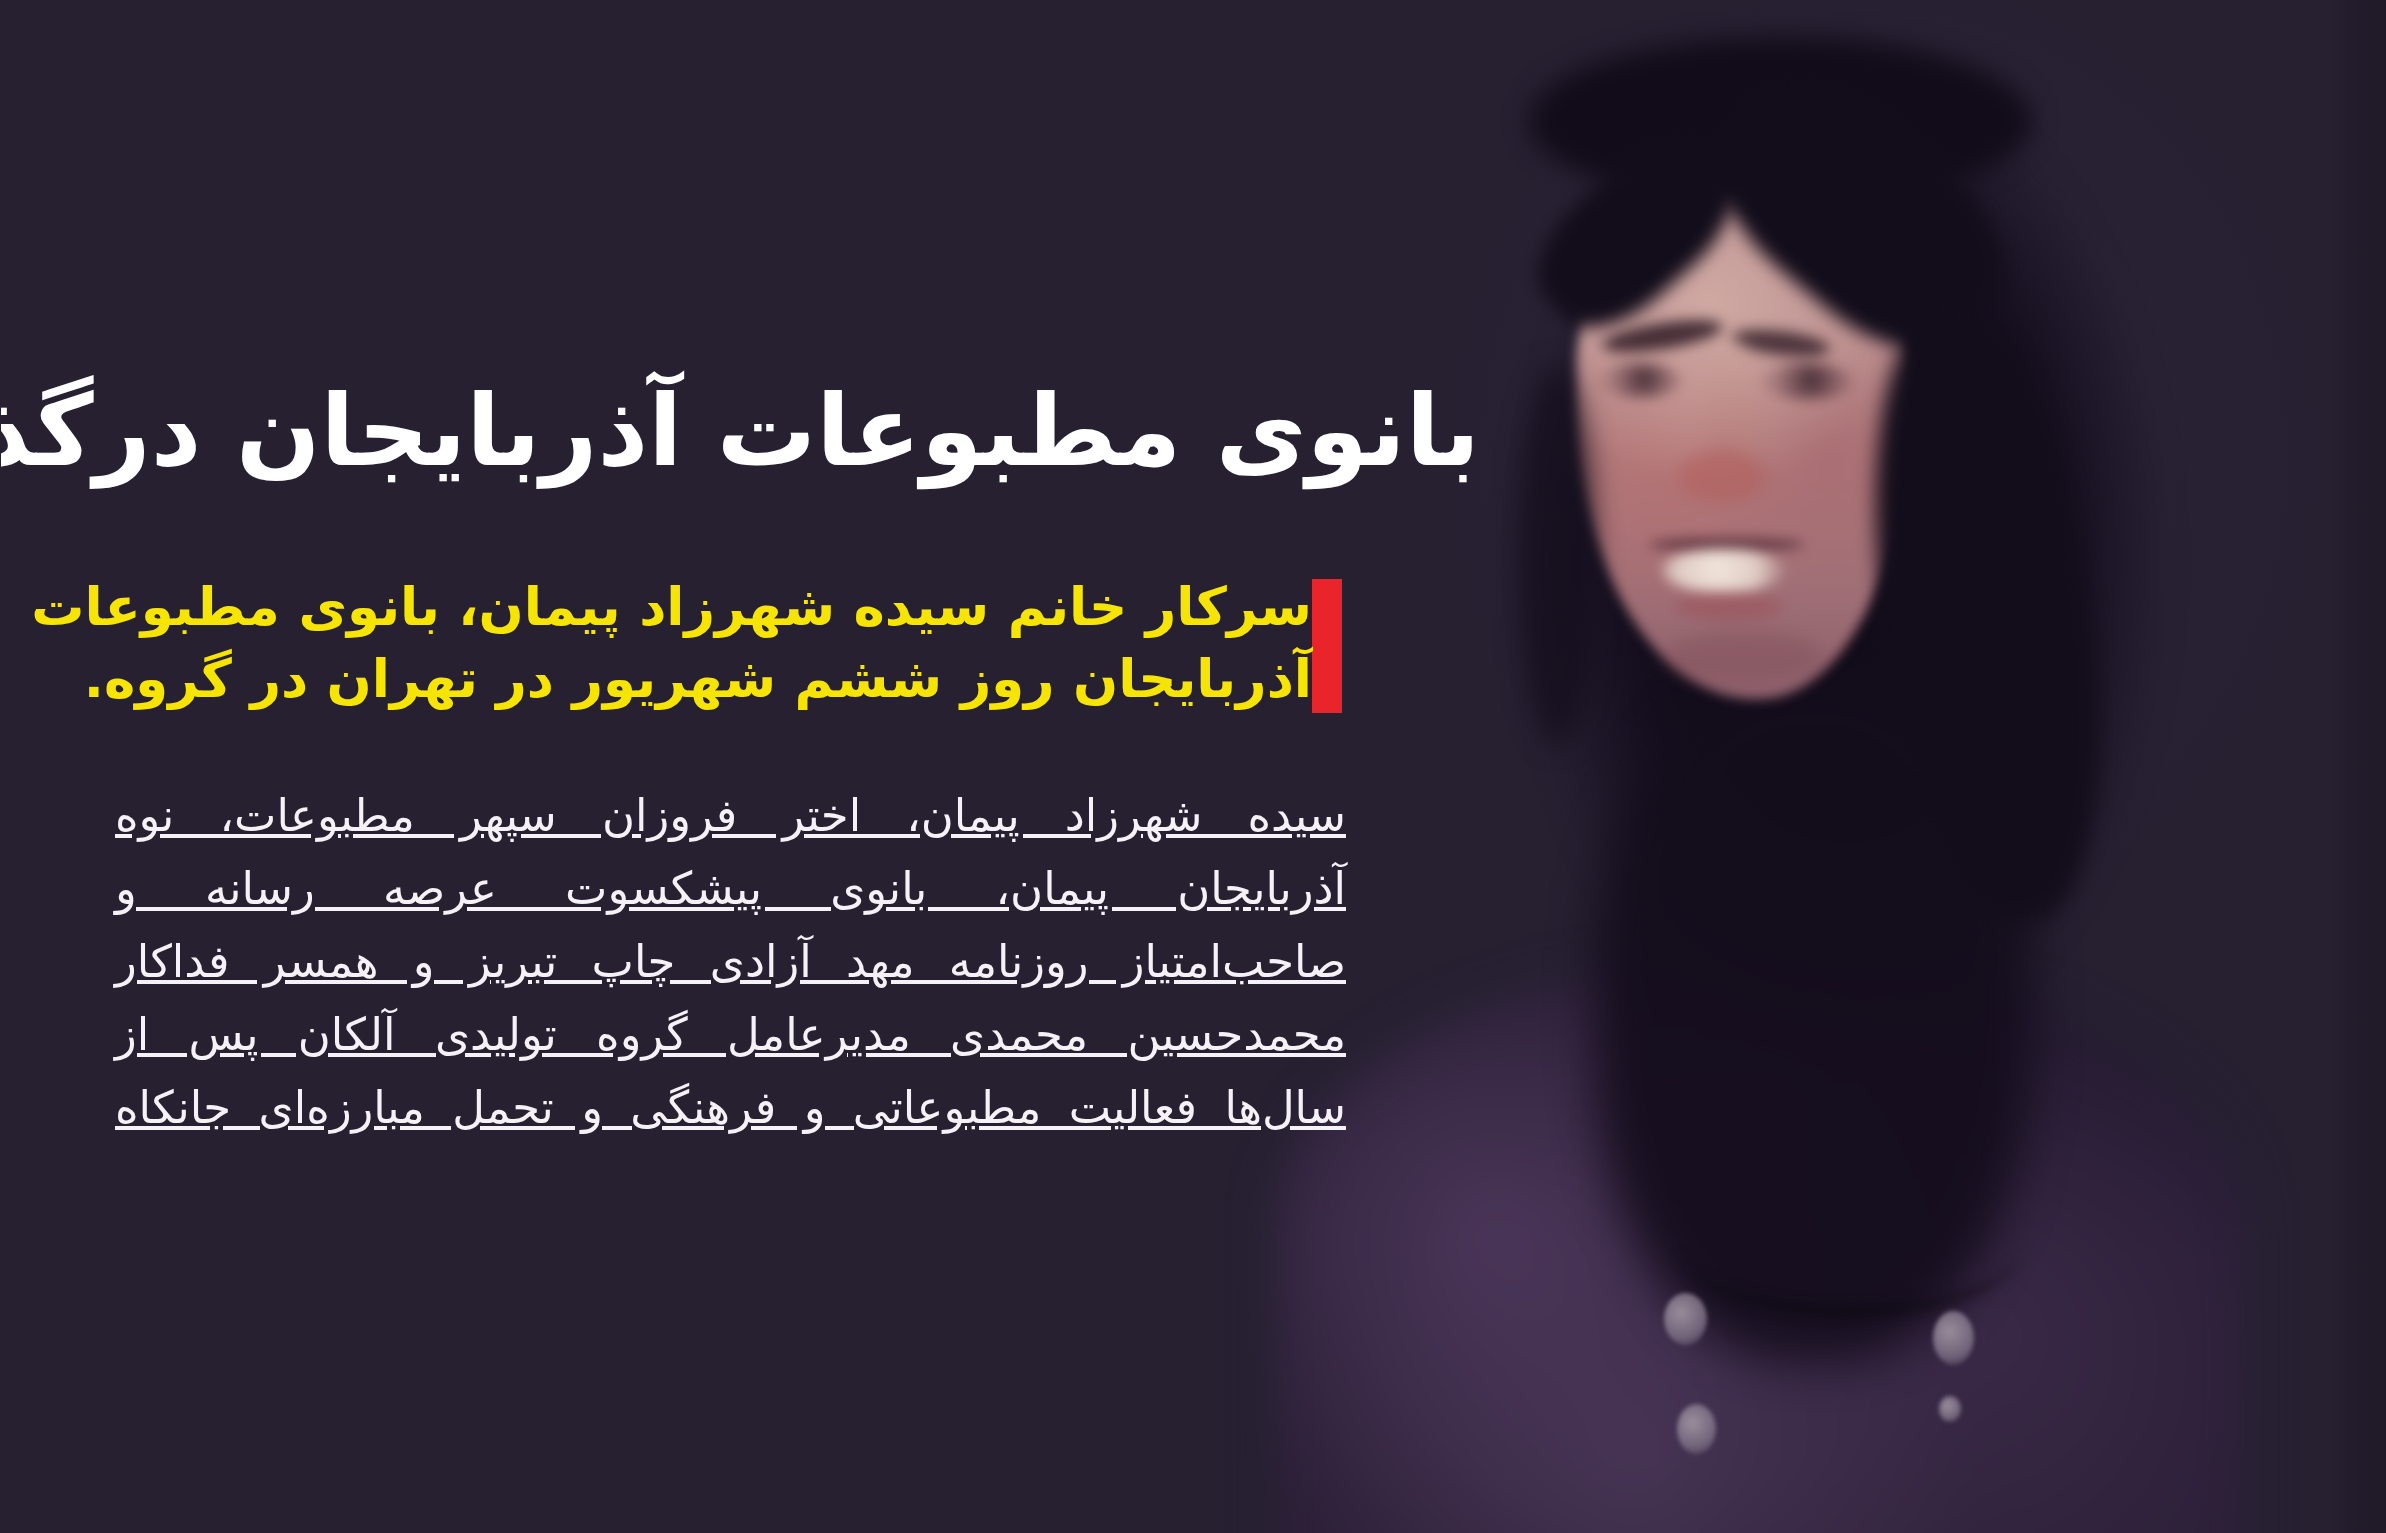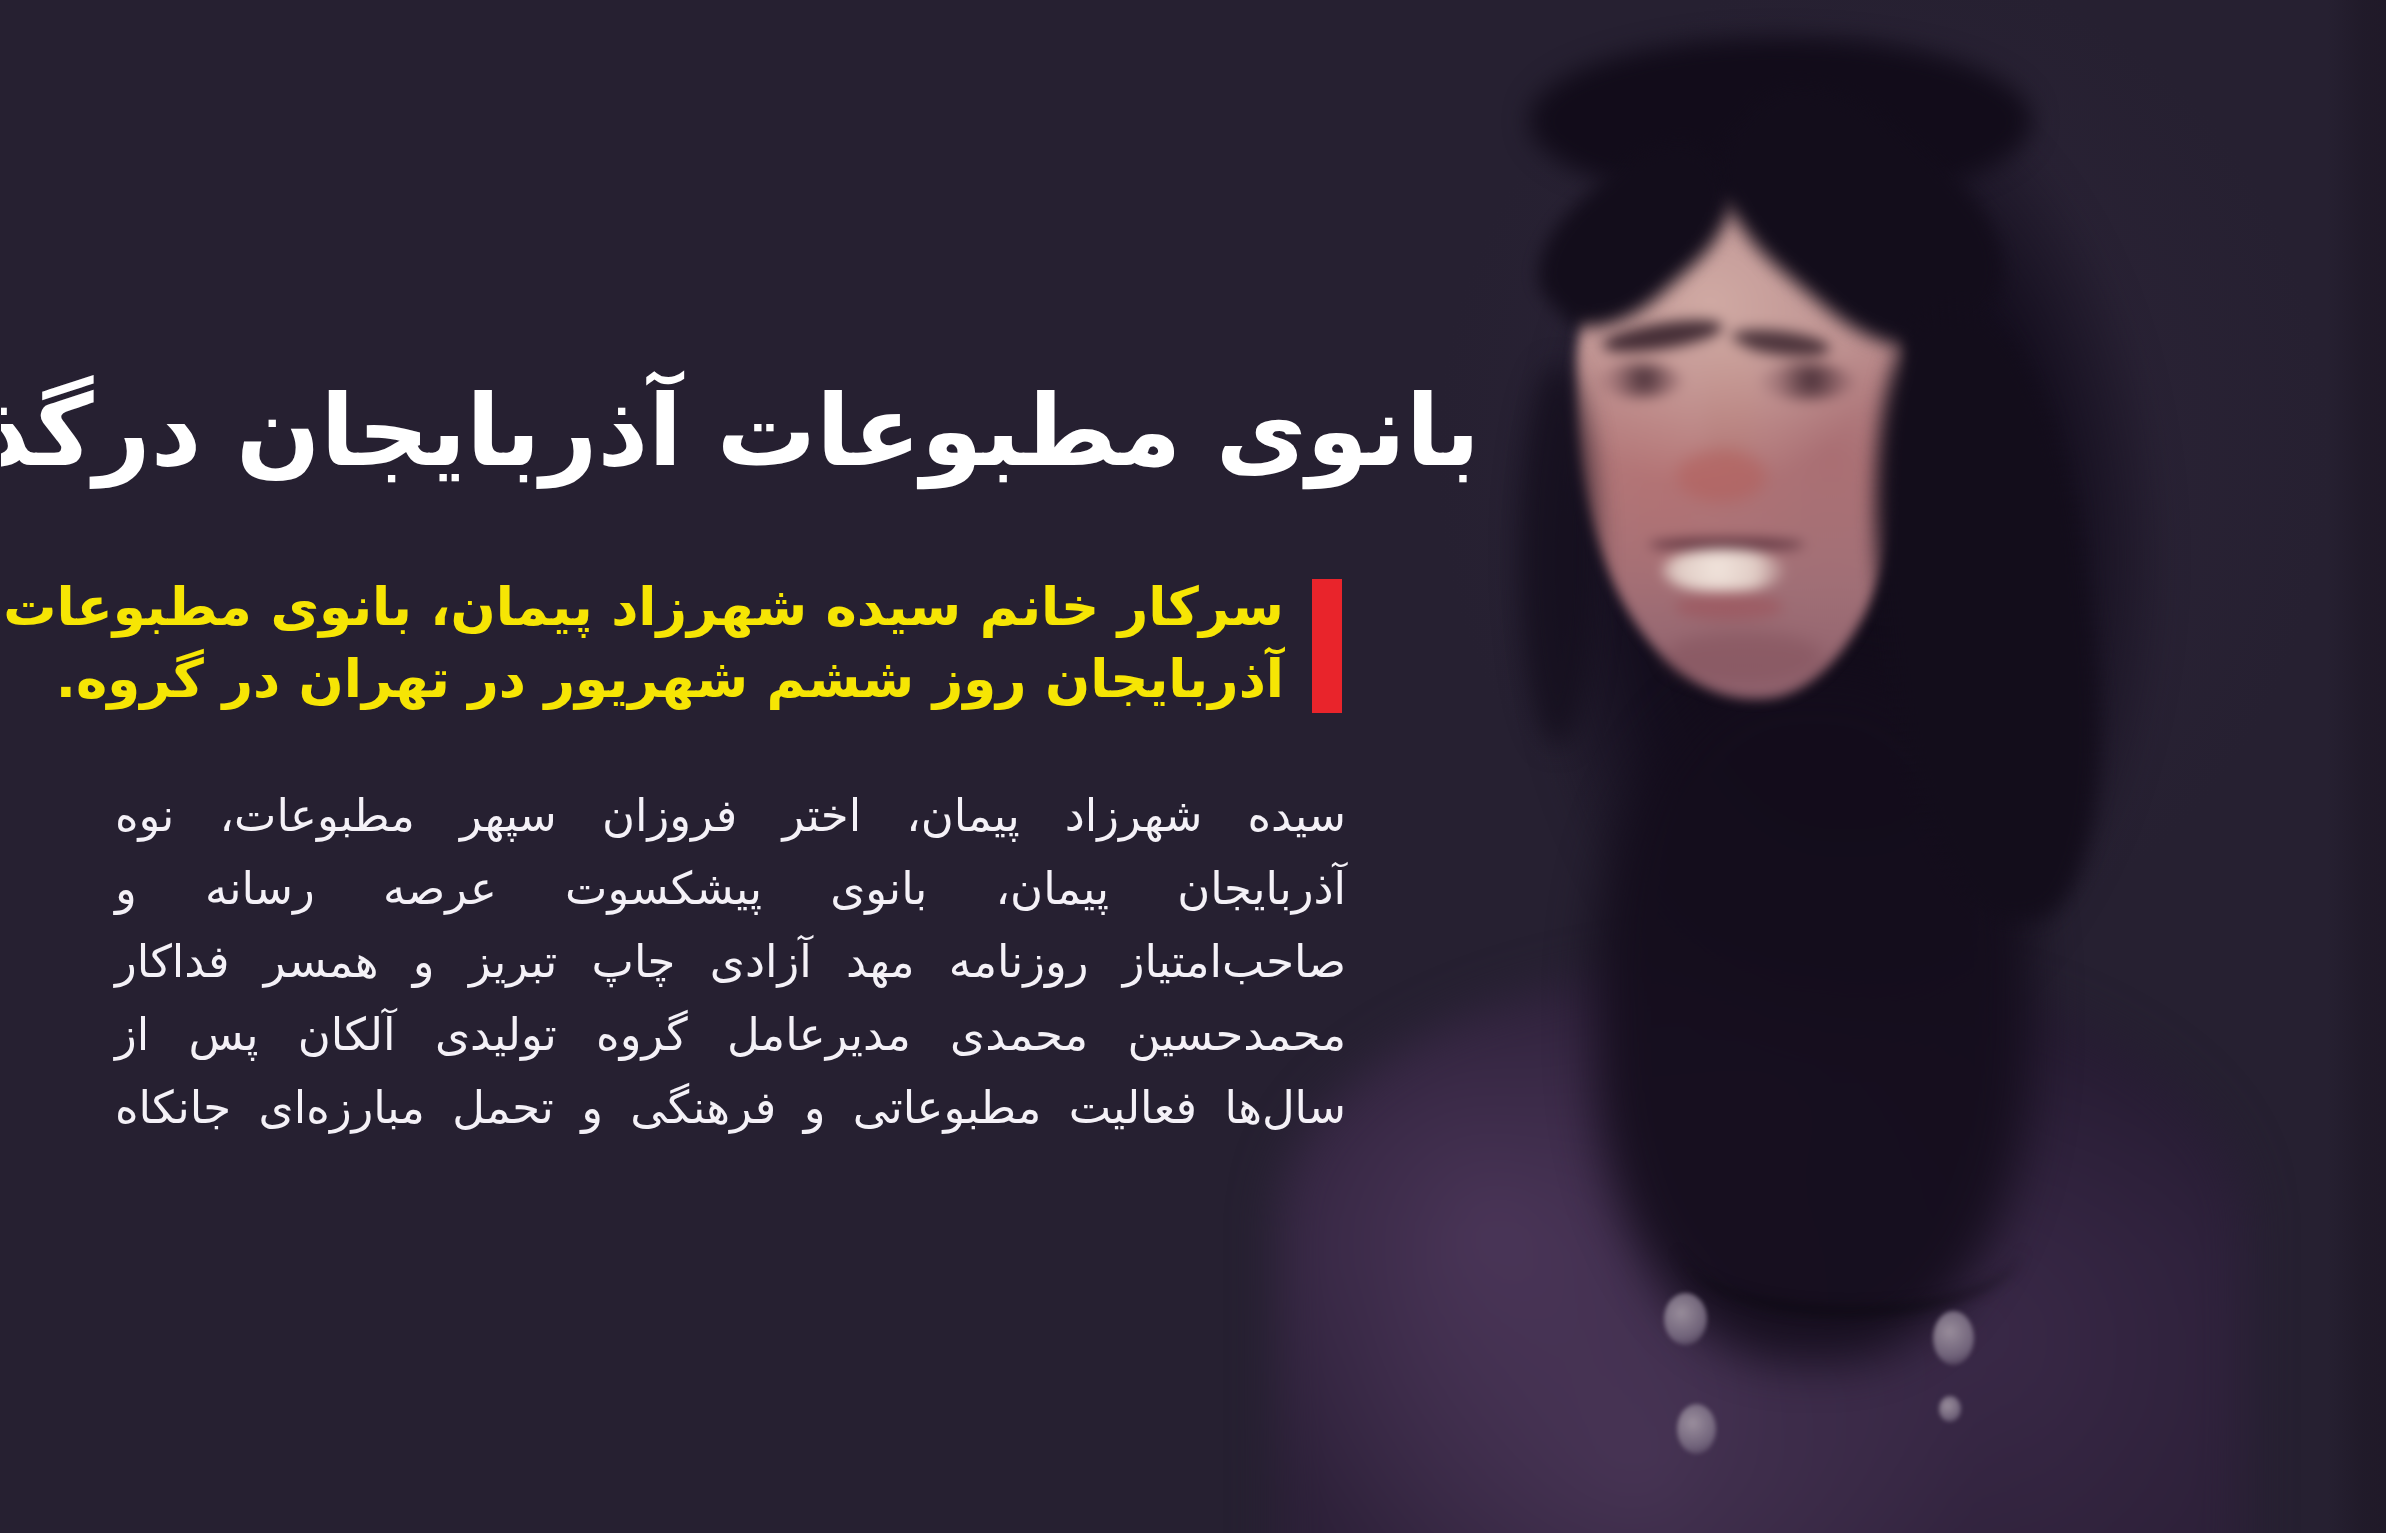--- a/index.html
+++ b/index.html
@@ -115,21 +115,21 @@
   .headline {
     position: absolute; top: 356px; right: 907px;
     margin: 0;
     direction: rtl; white-space: nowrap;
     font-size: 99px; font-weight: bold; line-height: 149px;
     color: #ffffff;
   }
   .subtitle {
     position: absolute; top: 571px; right: 1045px;
     direction: rtl;
-    display: flex; align-items: flex-start; gap: 28px;
+    display: flex; align-items: flex-start; 
   }
   .accent-bar {
     width: 30px; height: 134px; margin-top: 7.5px;
     background: #e9242b;
     flex: 0 0 auto;
   }
   .subtitle-lines {
     color: #f6e504;
     font-size: 53px; font-weight: bold; line-height: 72px;
     text-align: right; white-space: nowrap;
@@ -137,20 +137,21 @@
   .body-text {
     position: absolute; top: 779px; left: 115px; width: 1231px;
     direction: rtl;
     color: #f4f1f7;
     font-size: 45px;
   }
   .body-line {
     line-height: 73px;
     text-align: justify;
     text-align-last: justify;
+    text-decoration: underline;
   }
 </style>
 </head>
 <body>
 
 <div class="canvas">
 
   <div class="photo">
     <div class="layer halo"></div>
     <div class="layer torso"></div>

